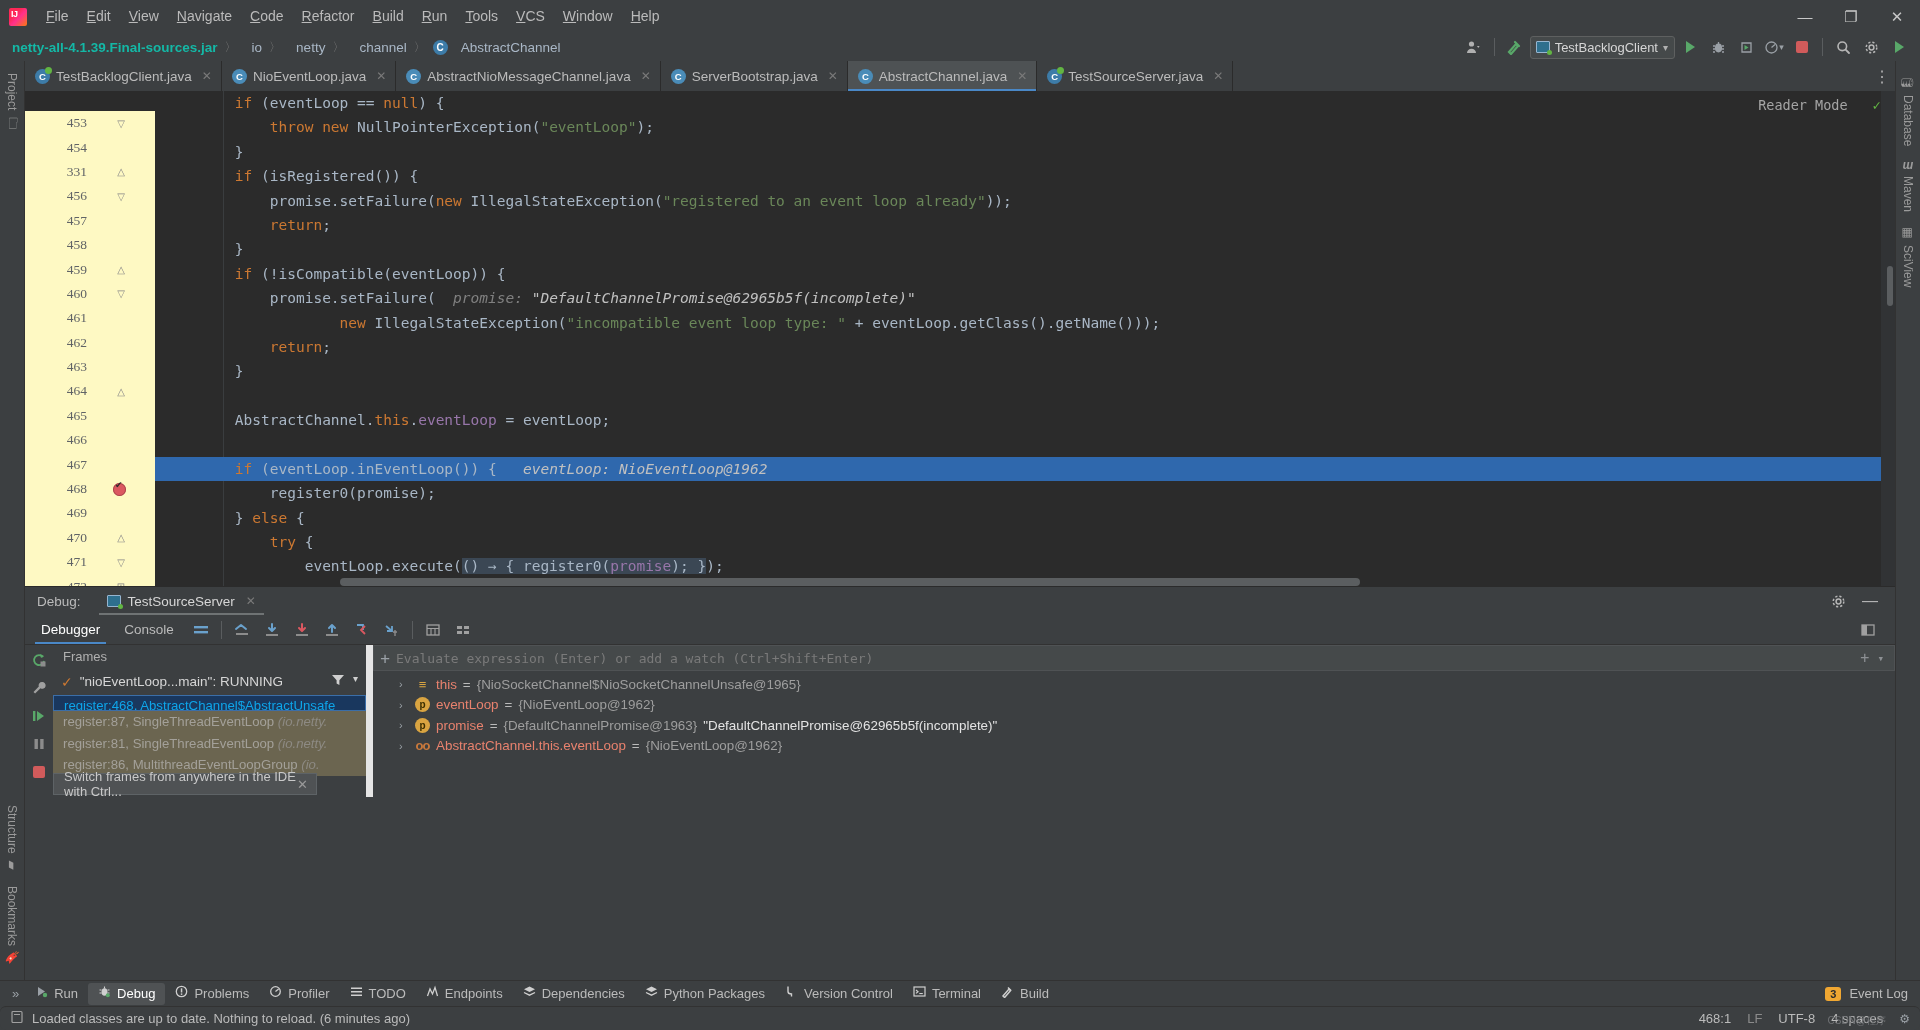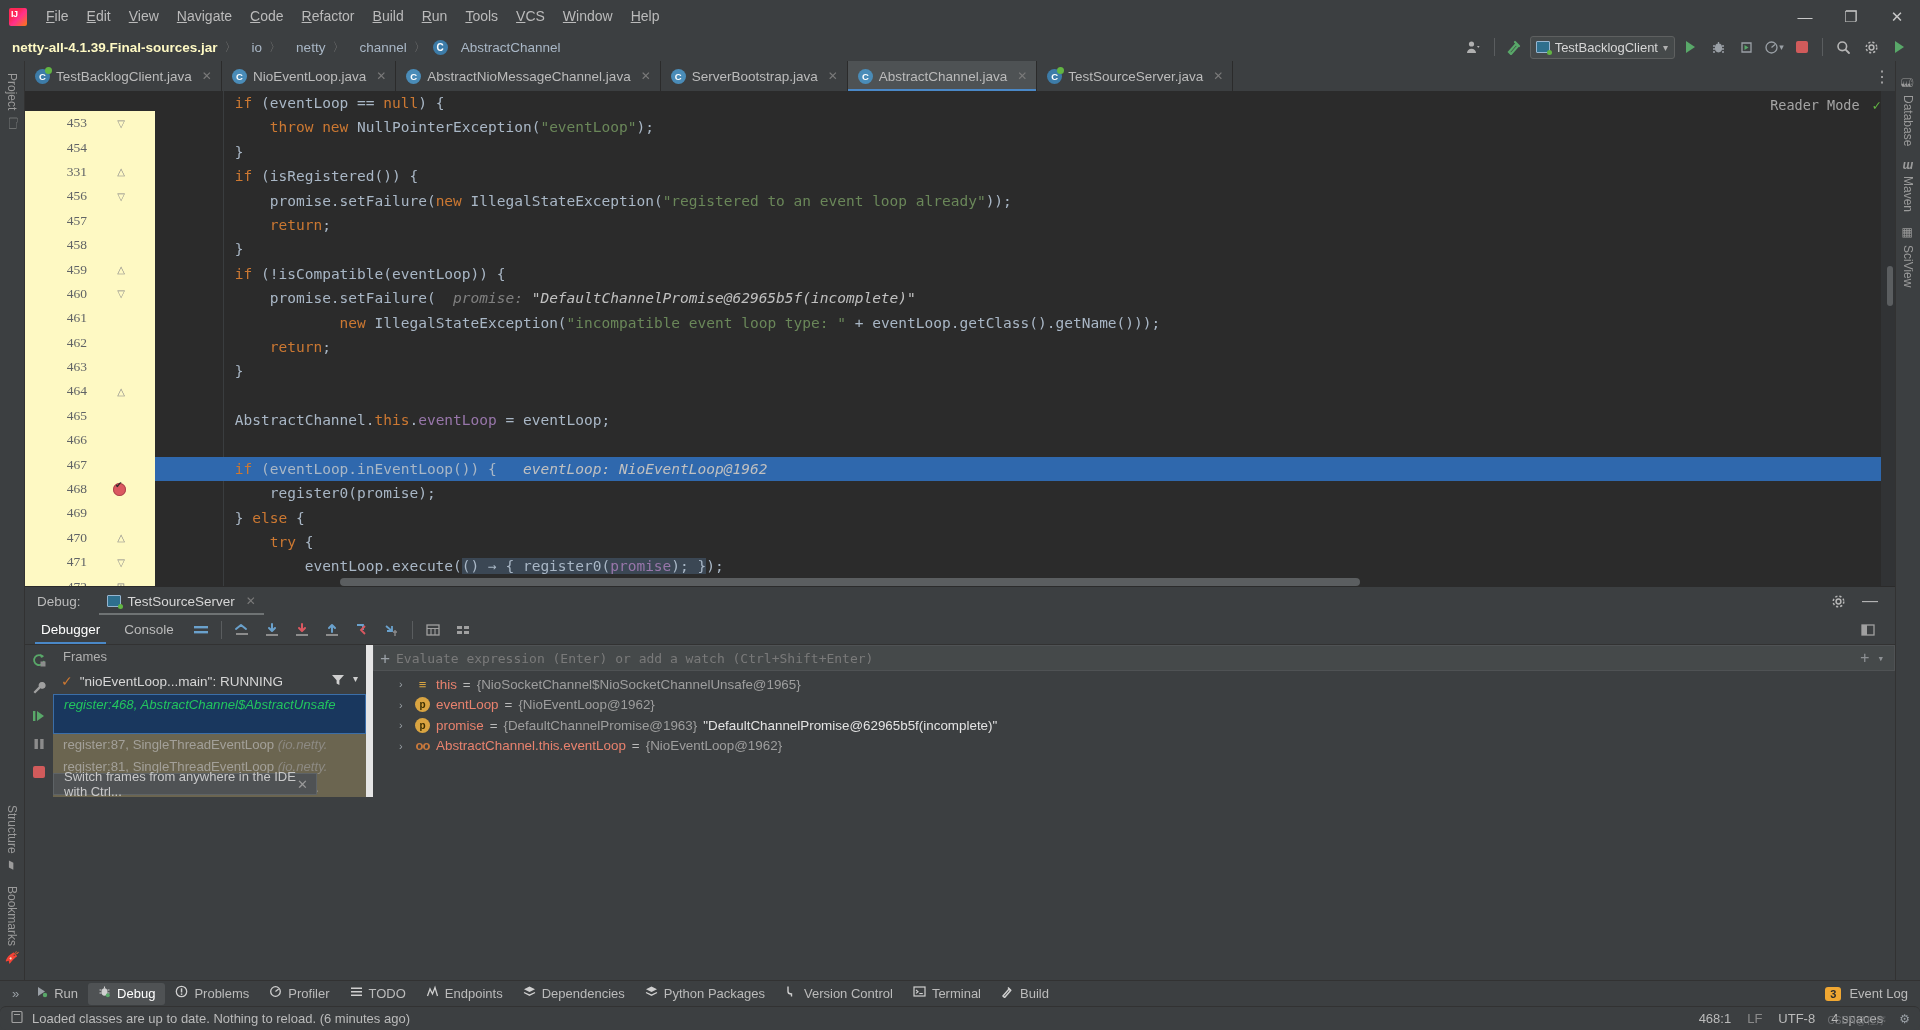--- a/index.html
+++ b/index.html
@@ -43,21 +43,21 @@
     color: #c8c8c8; font-size: 15px;
   }
 
   
   .navrow {
     height: 28px; flex: 0 0 28px; background: #3c3f41;
     display: flex; align-items: center; padding-left: 12px; position: relative;
   }
   .crumb { font-size: 13.5px; color: #a9b7c6; display: flex; align-items: center; }
   .crumb .sep { color: #787878; margin: 0 7px; font-size: 12px; }
-  .crumb .jar { color: #fef9c3; font-weight: bold; }
+  .crumb .jar { color: #14b8a6; font-weight: bold; }
   .crumb .pkg { color: #a9b7c6; padding-left: 8px; }
   .cls-ico {
     display:inline-block; width:15px; height:15px; border-radius:50%;
     background:#3d7ca8; color:#fff; font-size:10px; line-height:15px; text-align:center;
     margin-right:5px; font-weight:bold;
   }
   .nav-right { margin-left: auto; display: flex; align-items: center; padding-right: 8px; gap: 2px; }
   .ticon { width: 26px; height: 24px; display: flex; align-items: center; justify-content: center; color: #b6b6b6; font-size: 13px; }
   .vsep { width: 1px; height: 18px; background: #5a5d5f; margin: 0 5px; }
   .runcfg {
@@ -126,21 +126,21 @@
   .cline.sel { background: #2f68ad; }
   .kw { color: #cc7832; }
   .str { color: #6a8759; }
   .fld { color: #9876aa; }
   .pl { color: #a9b7c6; }
   .hint { color: #808080; font-style: italic; }
   .hint2 { color: #c0c0c0; font-style: italic; }
   .lambda { background:#3b4754; }
 
   .readermode {
-    position: absolute; right: 14px; top: 6px; display: flex; align-items: flex-end; gap: 13px;
+    position: absolute; right: 14px; top: 6px; display: flex; align-items: flex-end; gap: 25px;
     font-size: 13.5px; color: #a5a5a5; z-index: 4;
   }
   .chk { color: #62b543; font-size: 14px; }
   .markbar { position: absolute; right: 0; top: 0; bottom: 0; width: 14px; background: #313335; }
   .markbar .thumb { position: absolute; right: 2px; top: 175px; width: 6px; height: 40px; background: #5b5e60; border-radius: 3px; }
   .editor-vline { position: absolute; top:0; bottom:0; width: 1px; background: #3a3d3f; }
   .hscroll { position: absolute; left: 130px; right: 14px; bottom: 0; height: 8px; }
   .hscroll i { position: absolute; left: 185px; width: 1020px; height: 8px; background: #5b5e60; border-radius: 4px; display:block; }
 
   
@@ -162,21 +162,21 @@
   .dbg-left-strip { width: 28px; flex:0 0 28px; display:flex; flex-direction:column; align-items:center; padding-top:4px; gap:6px; background:#3c3f41; }
   .dls-ico { width:22px;height:22px;display:flex;align-items:center;justify-content:center;font-size:14px;color:#a0a0a0; }
   .frames-col { width: 320px; flex: 0 0 320px; display: flex; flex-direction: column; border-right: 7px solid #e5e5e5; justify-content: flex-end; }
   .col-title { height: 23px; font-size: 13px; color: #b0b0b0; padding-left: 10px; line-height: 23px; }
   .thread-row { height: 27px; display: flex; align-items: center; gap: 7px; padding-left: 8px; font-size: 13.5px; color: #d6d6d6; background:#3c3f41; }
   .frames-list { flex: 1 1 auto; background: #3c3f41; overflow: hidden; position: relative; }
   .frame {
     height: 21.5px; line-height: 21.5px; font-size: 13.2px; padding-left: 10px; white-space: nowrap; overflow: hidden;
     color: #a3a099; background: #6b6550;
   }
-  .frame.active { background: #19375e; color: #22c55e; border: 1px solid #3b6ea8; height: 40px; line-height: 20px; font-style: italic; }
+  .frame.active { background: #19375e; color: #0ea5e9; border: 1px solid #3b6ea8; height: 16px; line-height: 20px; }
   .frame .it { font-style: italic; color: #8d8a83; }
   .vars-col { flex: 1 1 auto; display: flex; flex-direction: column; min-width: 0; }
   .vars-head { height: 23px; display:flex; align-items:center; font-size: 13px; color:#b0b0b0; padding-left: 10px; }
   .watchrow {
     height: 26px; display: flex; align-items: center; background: #45494a;
     border: 1px solid #4f5254; margin: 0 0 0 0; padding-left: 22px;
     font-family: "DejaVu Sans Mono", monospace; font-size: 13px; color: #7a7a7a;
   }
   .watch-plus { width: 22px; text-align:center; color:#9aa0a6; font-size:16px; flex:0 0 22px; }
   .watch-right { margin-left:auto; display:flex; align-items:center; gap:8px; padding-right:10px; color:#8d9094; }

